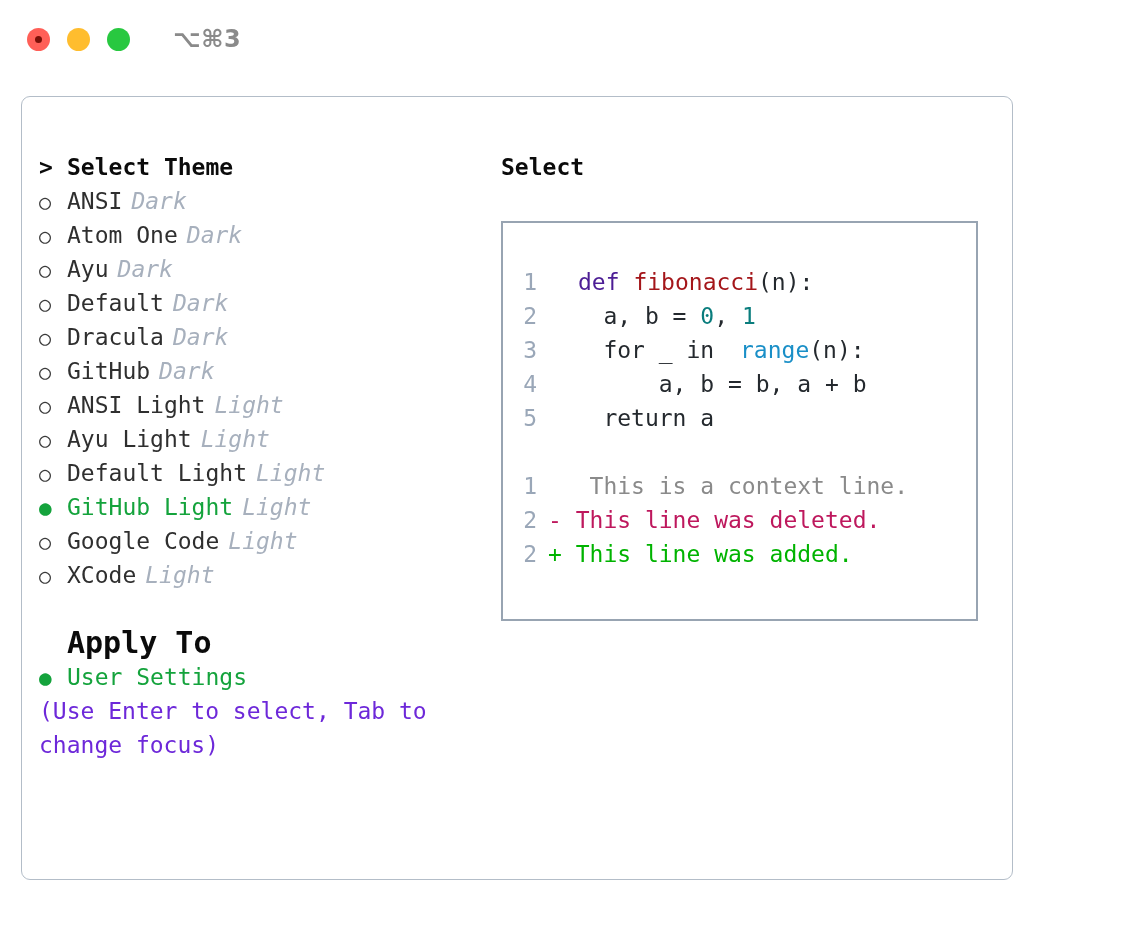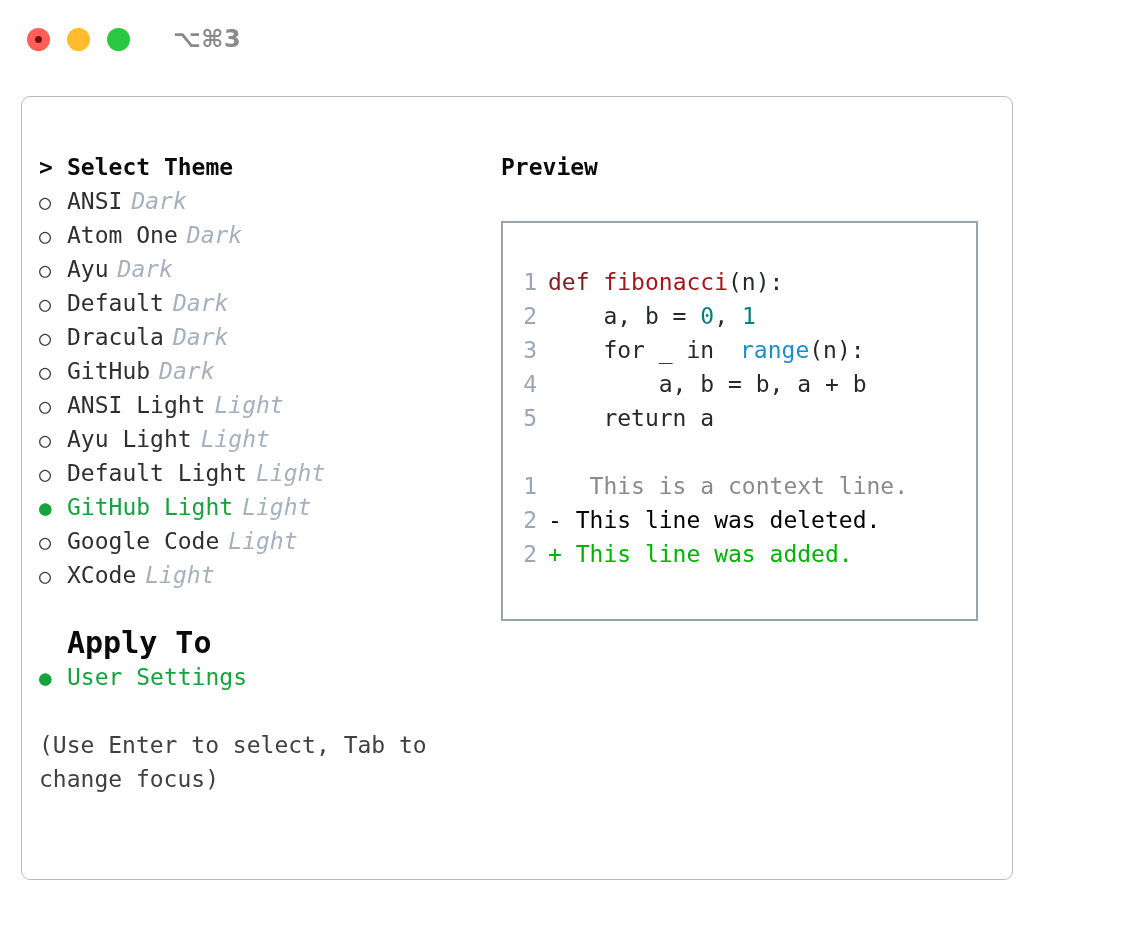--- a/index.html
+++ b/index.html
@@ -137,24 +137,23 @@
     height: 34px;
     line-height: 34px;
     font-size: 30px;
     font-weight: 700;
     color: #0b0b0b;
     padding-left: 28px;
     white-space: nowrap;
   }
 
   .hint {
-    margin-top: 34px;
-    font-size: 23px;
-    line-height: 34px;
-    color: #404040;
+    font-size: 23px;
+    line-height: 34px;
+    color: #6d28d9;
     width: 400px;
   }
 
   
   .preview-title {
     height: 34px;
     line-height: 34px;
     font-size: 23px;
     font-weight: 700;
     color: #0b0b0b;
@@ -182,28 +181,28 @@
     color: #9aa7b8;
     flex: none;
   }
   .code-txt {
     padding-left: 11px;
     white-space: pre;
     color: #24292e;
   }
   .blank-line { height: 34px; }
 
-  .tk-kw   { color: #7f1d1d; }
+  .tk-kw   { color: #4c1d95; margin-left: 30px; }
   .tk-fn   { color: #a4161a; }
   .tk-num  { color: #0a7d7d; }
   .tk-bi   { color: #1a8fc7; margin-left: 12px; }
   .tk-plain{ color: #24292e; }
 
   .diff-ctx { color: #8a8a8a; }
-  .diff-del { color: #000000; }
+  .diff-del { color: #be185d; }
   .diff-add { color: #00b300; }
 </style>
 </head>
 <body>
 
 <div class="titlebar">
   <div class="lights">
     <span class="light light-close"></span>
     <span class="light light-min"></span>
     <span class="light light-max"></span>
@@ -240,21 +239,21 @@
       <div class="section-title">Apply To</div>
 
       <div id="apply-list">
           <div class="opt-row selected"><span class="bullet sel">●</span><span class="opt-label">User Settings</span></div>
         </div>
 
       <div class="hint">(Use Enter to select, Tab to change focus)</div>
     </div>
 
     <div class="col-right">
-      <div class="preview-title">Preview</div>
+      <div class="preview-title">Select</div>
       <div class="code-box">
         <div id="code-lines">
             <div class="code-line"><span class="ln">1</span><span class="code-txt"><span class="tk-kw">def </span><span class="tk-fn">fibonacci</span><span class="tk-plain">(n):</span></span></div>
             <div class="code-line"><span class="ln">2</span><span class="code-txt"><span class="tk-plain">    a, b = </span><span class="tk-num">0</span><span class="tk-plain">, </span><span class="tk-num">1</span></span></div>
             <div class="code-line"><span class="ln">3</span><span class="code-txt"><span class="tk-plain">    for _ in </span><span class="tk-bi">range</span><span class="tk-plain">(n):</span></span></div>
             <div class="code-line"><span class="ln">4</span><span class="code-txt"><span class="tk-plain">        a, b = b, a + b</span></span></div>
             <div class="code-line"><span class="ln">5</span><span class="code-txt"><span class="tk-plain">    return a</span></span></div>
           </div>
         <div class="blank-line"></div>
         <div id="diff-lines">

